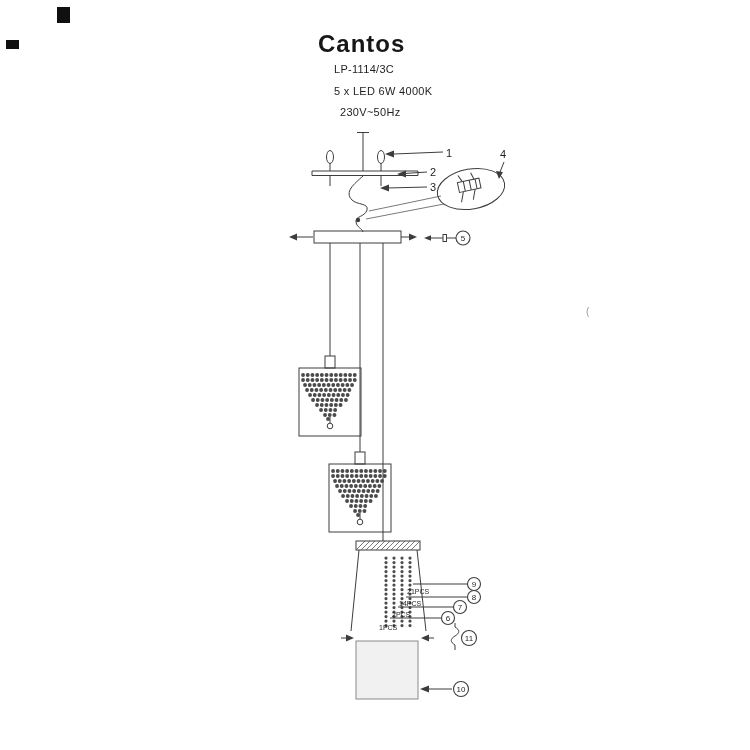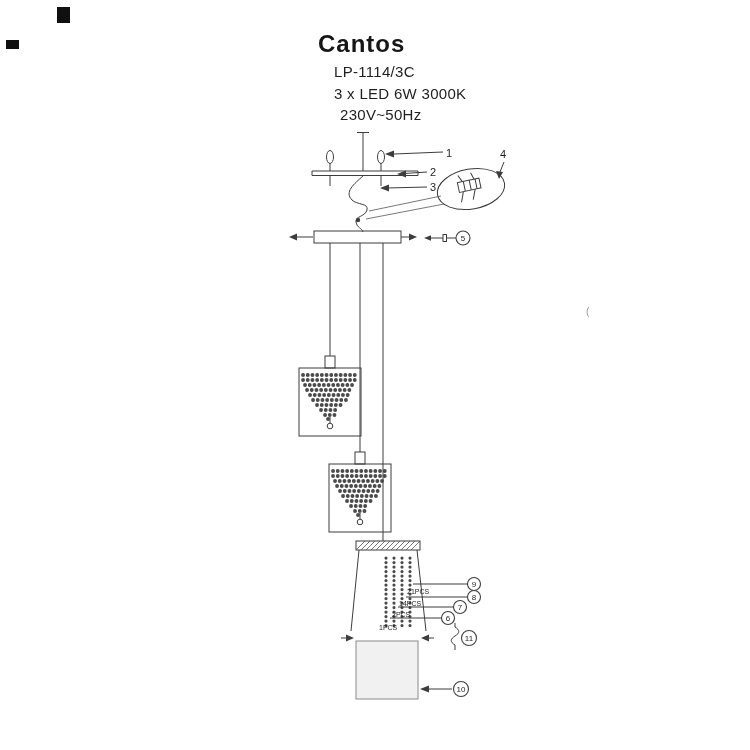--- a/index.html
+++ b/index.html
@@ -1,20 +1,20 @@
 <!DOCTYPE html>
 <html><head>
 <meta charset="utf-8">
 <style>
   html,body{margin:0;padding:0;background:#fff;}
   .page{position:relative;width:750px;height:750px;background:#ffffff;overflow:hidden;
         font-family:"Liberation Sans",sans-serif;}
   .abs{position:absolute;}
   .title{font-size:24px;font-weight:700;letter-spacing:1px;color:#161616;}
-  .spec{font-size:15px;color:#1f1f1f;letter-spacing:.3px;text-align:center;}
+  .spec{font-size:11px;color:#1f1f1f;letter-spacing:.3px;text-align:center;}
   .print-mark{background:#101010;}
   .artifact{font-size:10px;color:#999;}
   svg{position:absolute;left:0;top:0;}
   .ln{stroke:#3d3d3d;stroke-width:1;fill:none;}
   .ln-thin{stroke:#555;stroke-width:.8;fill:none;}
   .filldark{fill:#3d3d3d;stroke:none;}
   .bead{stroke:#4b4b4b;stroke-linecap:round;fill:none;}
   .callout-circle{fill:#ffffff;stroke:#3d3d3d;stroke-width:1.1;}
   .svgtext{fill:#1f1f1f;font-family:"Liberation Sans",sans-serif;}
   .num{font-size:11px;}
@@ -25,21 +25,21 @@
 </head>
 <body>
 
 <div class="page">
 
   <div class="abs print-mark" style="left:57px;top:7px;width:13px;height:16px;"></div>
   <div class="abs print-mark" style="left:6px;top:40px;width:13px;height:9px;"></div>
 
   <div class="abs title" style="left:318px;top:30px;">Cantos</div>
   <div class="abs spec" style="left:334px;top:63px;">LP-1114/3C</div>
-  <div class="abs spec" style="left:334px;top:85px;">3 x LED 6W 3000K</div>
+  <div class="abs spec" style="left:334px;top:85px;">5 x LED 6W 4000K</div>
   <div class="abs spec" style="left:340px;top:106px;">230V~50Hz</div>
 
   <div class="abs artifact" style="left:586px;top:306px;">(</div>
 
   <svg width="750" height="750" viewBox="0 0 750 750">
     <defs>
       <g id="shadeSym">
         <rect class="ln" x="0" y="0" width="62" height="68"></rect>
         <rect class="ln" x="26" y="-12" width="10" height="12"></rect>
         <line class="bead" stroke-width="3.8" stroke-dasharray="0.1 4.6" x1="4" y1="7" x2="58" y2="7"></line>

